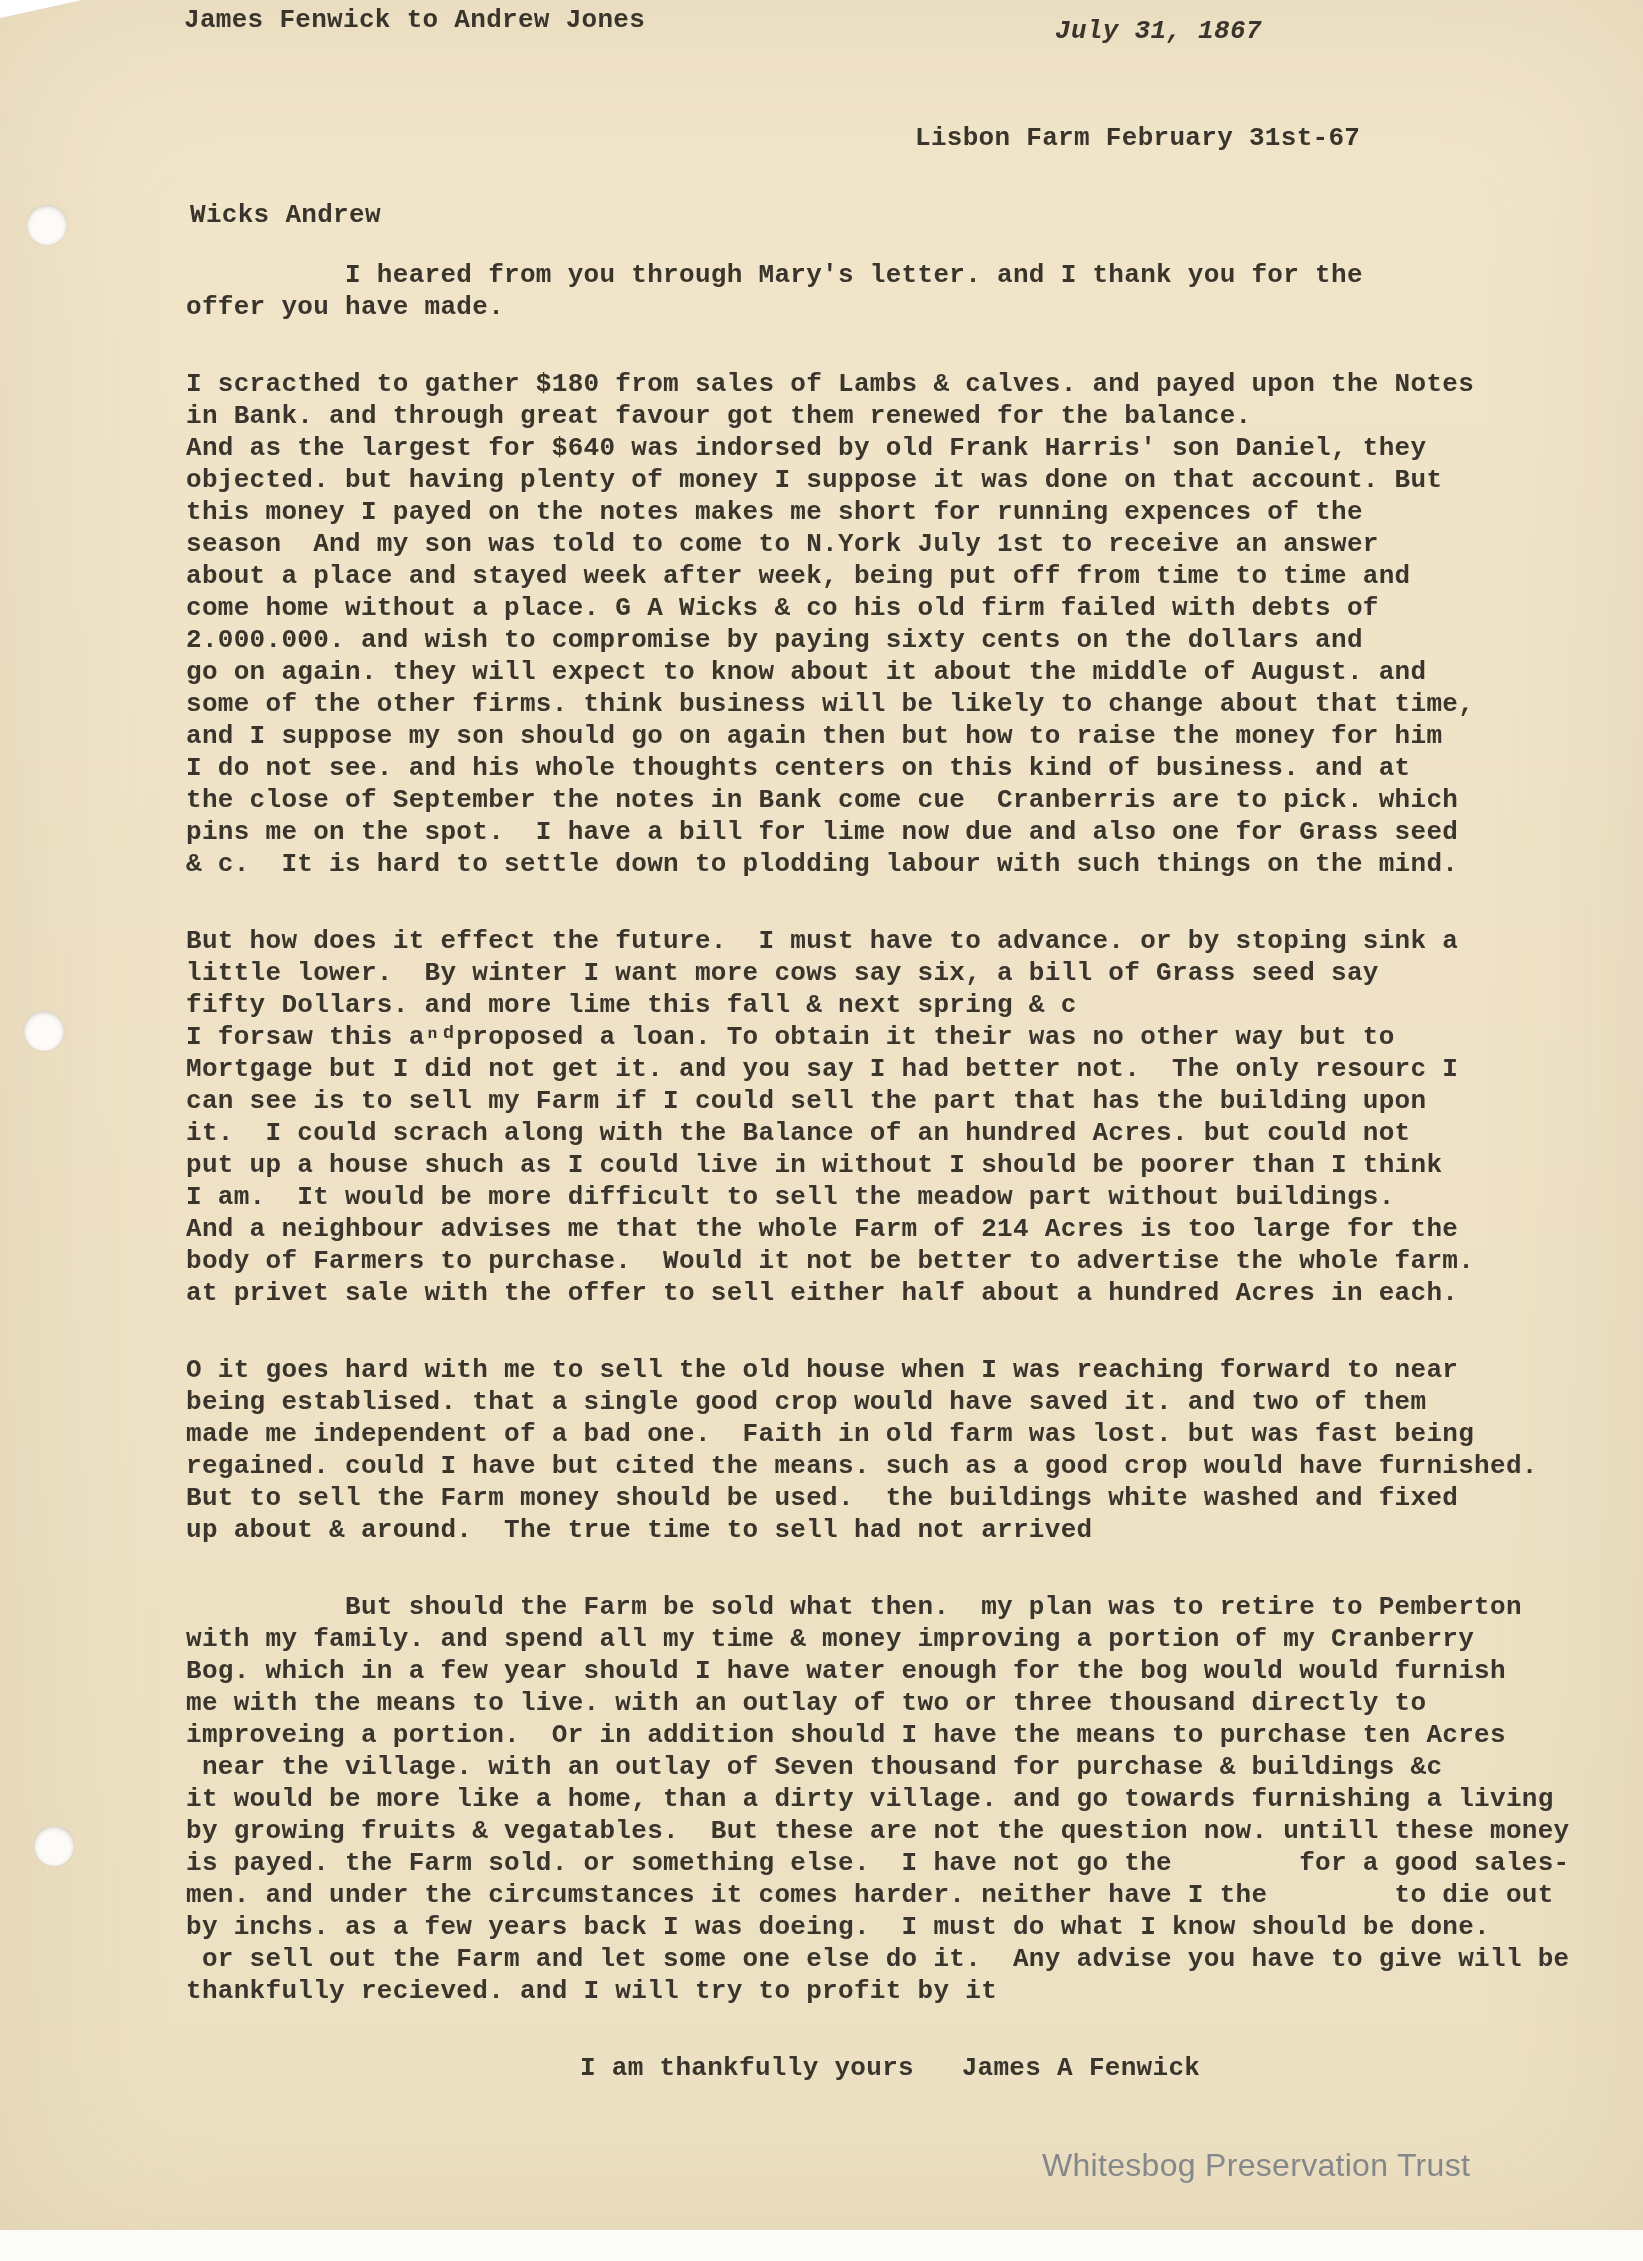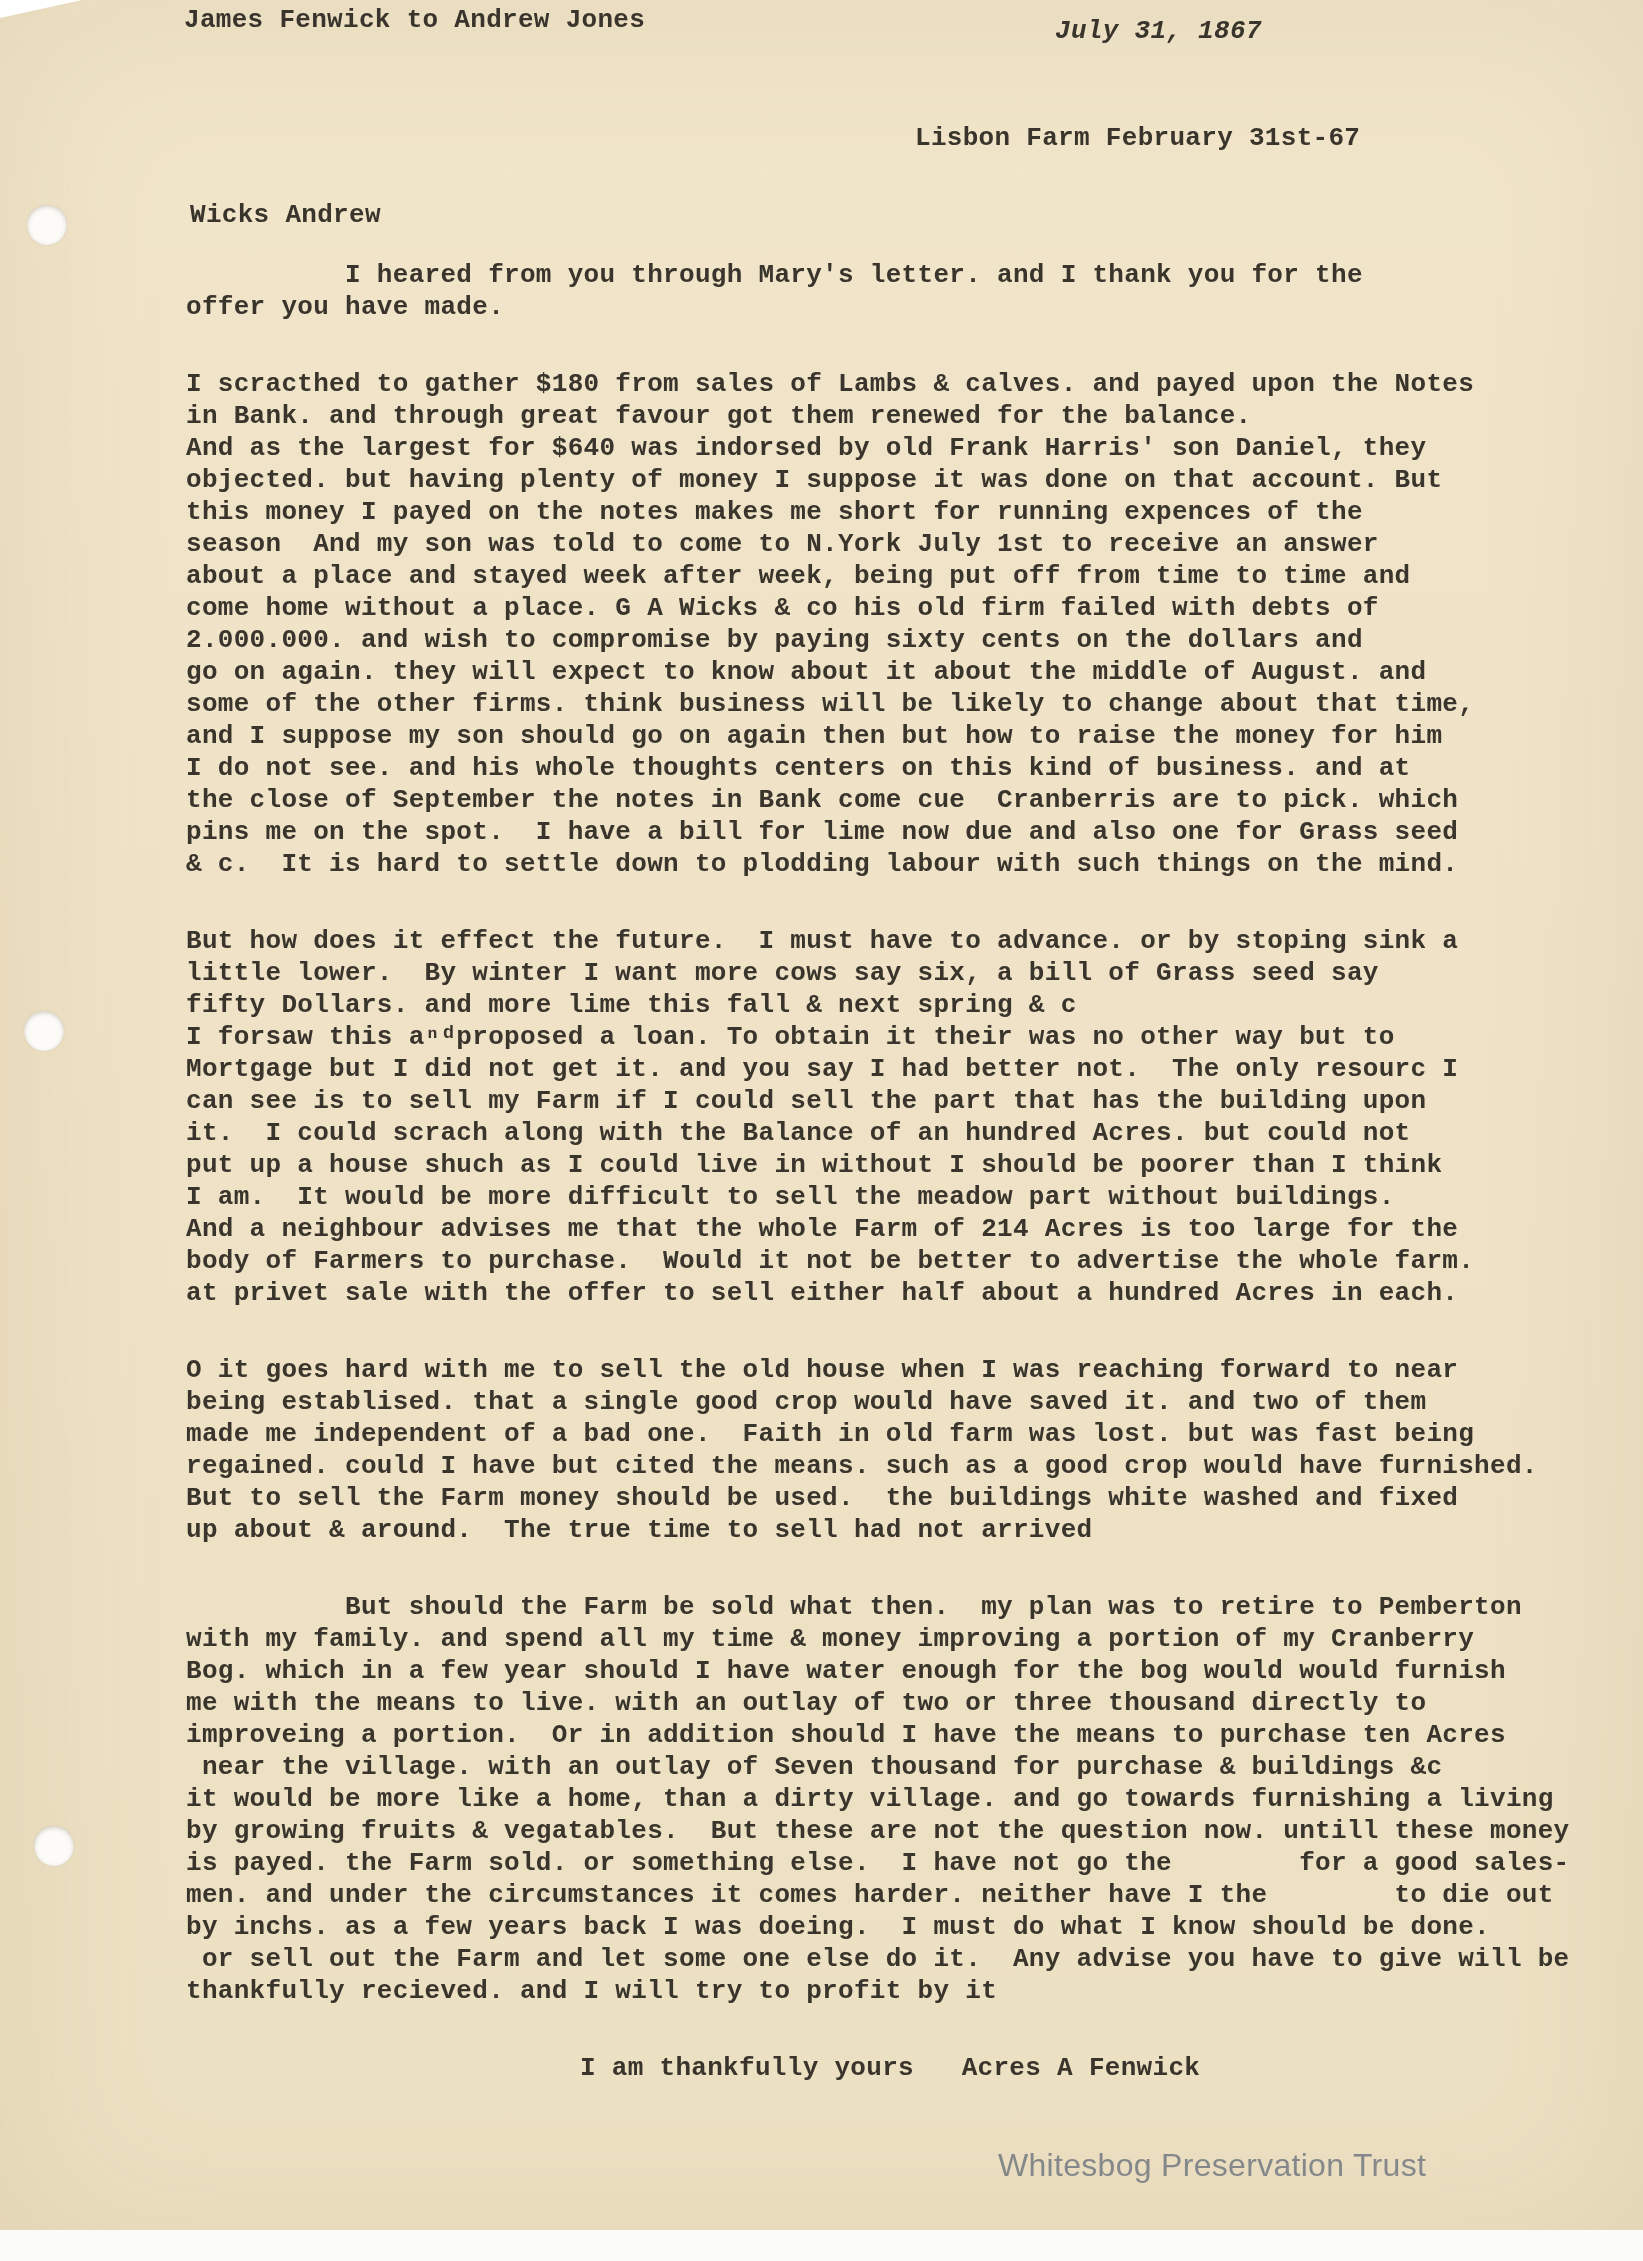--- a/index.html
+++ b/index.html
@@ -56,21 +56,21 @@
     clip-path: polygon(0 0, 100% 0, 0 100%);
   }
   .bottom-strip {
     position: absolute;
     left: 0; bottom: 0;
     width: 100%; height: 31px;
     background: #fbfbfa;
   }
   .watermark {
     position: absolute;
-    left: 998px; top: 2147px;
+    left: 1042px; top: 2147px;
     font-family: "Liberation Sans", "DejaVu Sans", sans-serif;
     font-weight: 400;
     font-size: 32px;
     color: #85888a;
     letter-spacing: 0.3px;
     white-space: pre;
   }
 </style>
 </head>
 <body>
@@ -134,21 +134,21 @@
 me with the means to live. with an outlay of two or three thousand directly to
 improveing a portion.  Or in addition should I have the means to purchase ten Acres
  near the village. with an outlay of Seven thousand for purchase &amp; buildings &amp;c
 it would be more like a home, than a dirty village. and go towards furnishing a living
 by growing fruits &amp; vegatables.  But these are not the question now. untill these money
 is payed. the Farm sold. or something else.  I have not go the        for a good sales-
 men. and under the circumstances it comes harder. neither have I the        to die out
 by inchs. as a few years back I was doeing.  I must do what I know should be done.
  or sell out the Farm and let some one else do it.  Any advise you have to give will be
 thankfully recieved. and I will try to profit by it</div>
-    <div class="typed closing">I am thankfully yours   Acres A Fenwick</div>
+    <div class="typed closing">I am thankfully yours   James A Fenwick</div>
   </div>
 
   <div class="watermark">Whitesbog Preservation Trust</div>
 
   <div class="bottom-strip"></div>
 
 </div>
 
 
 </body></html>

